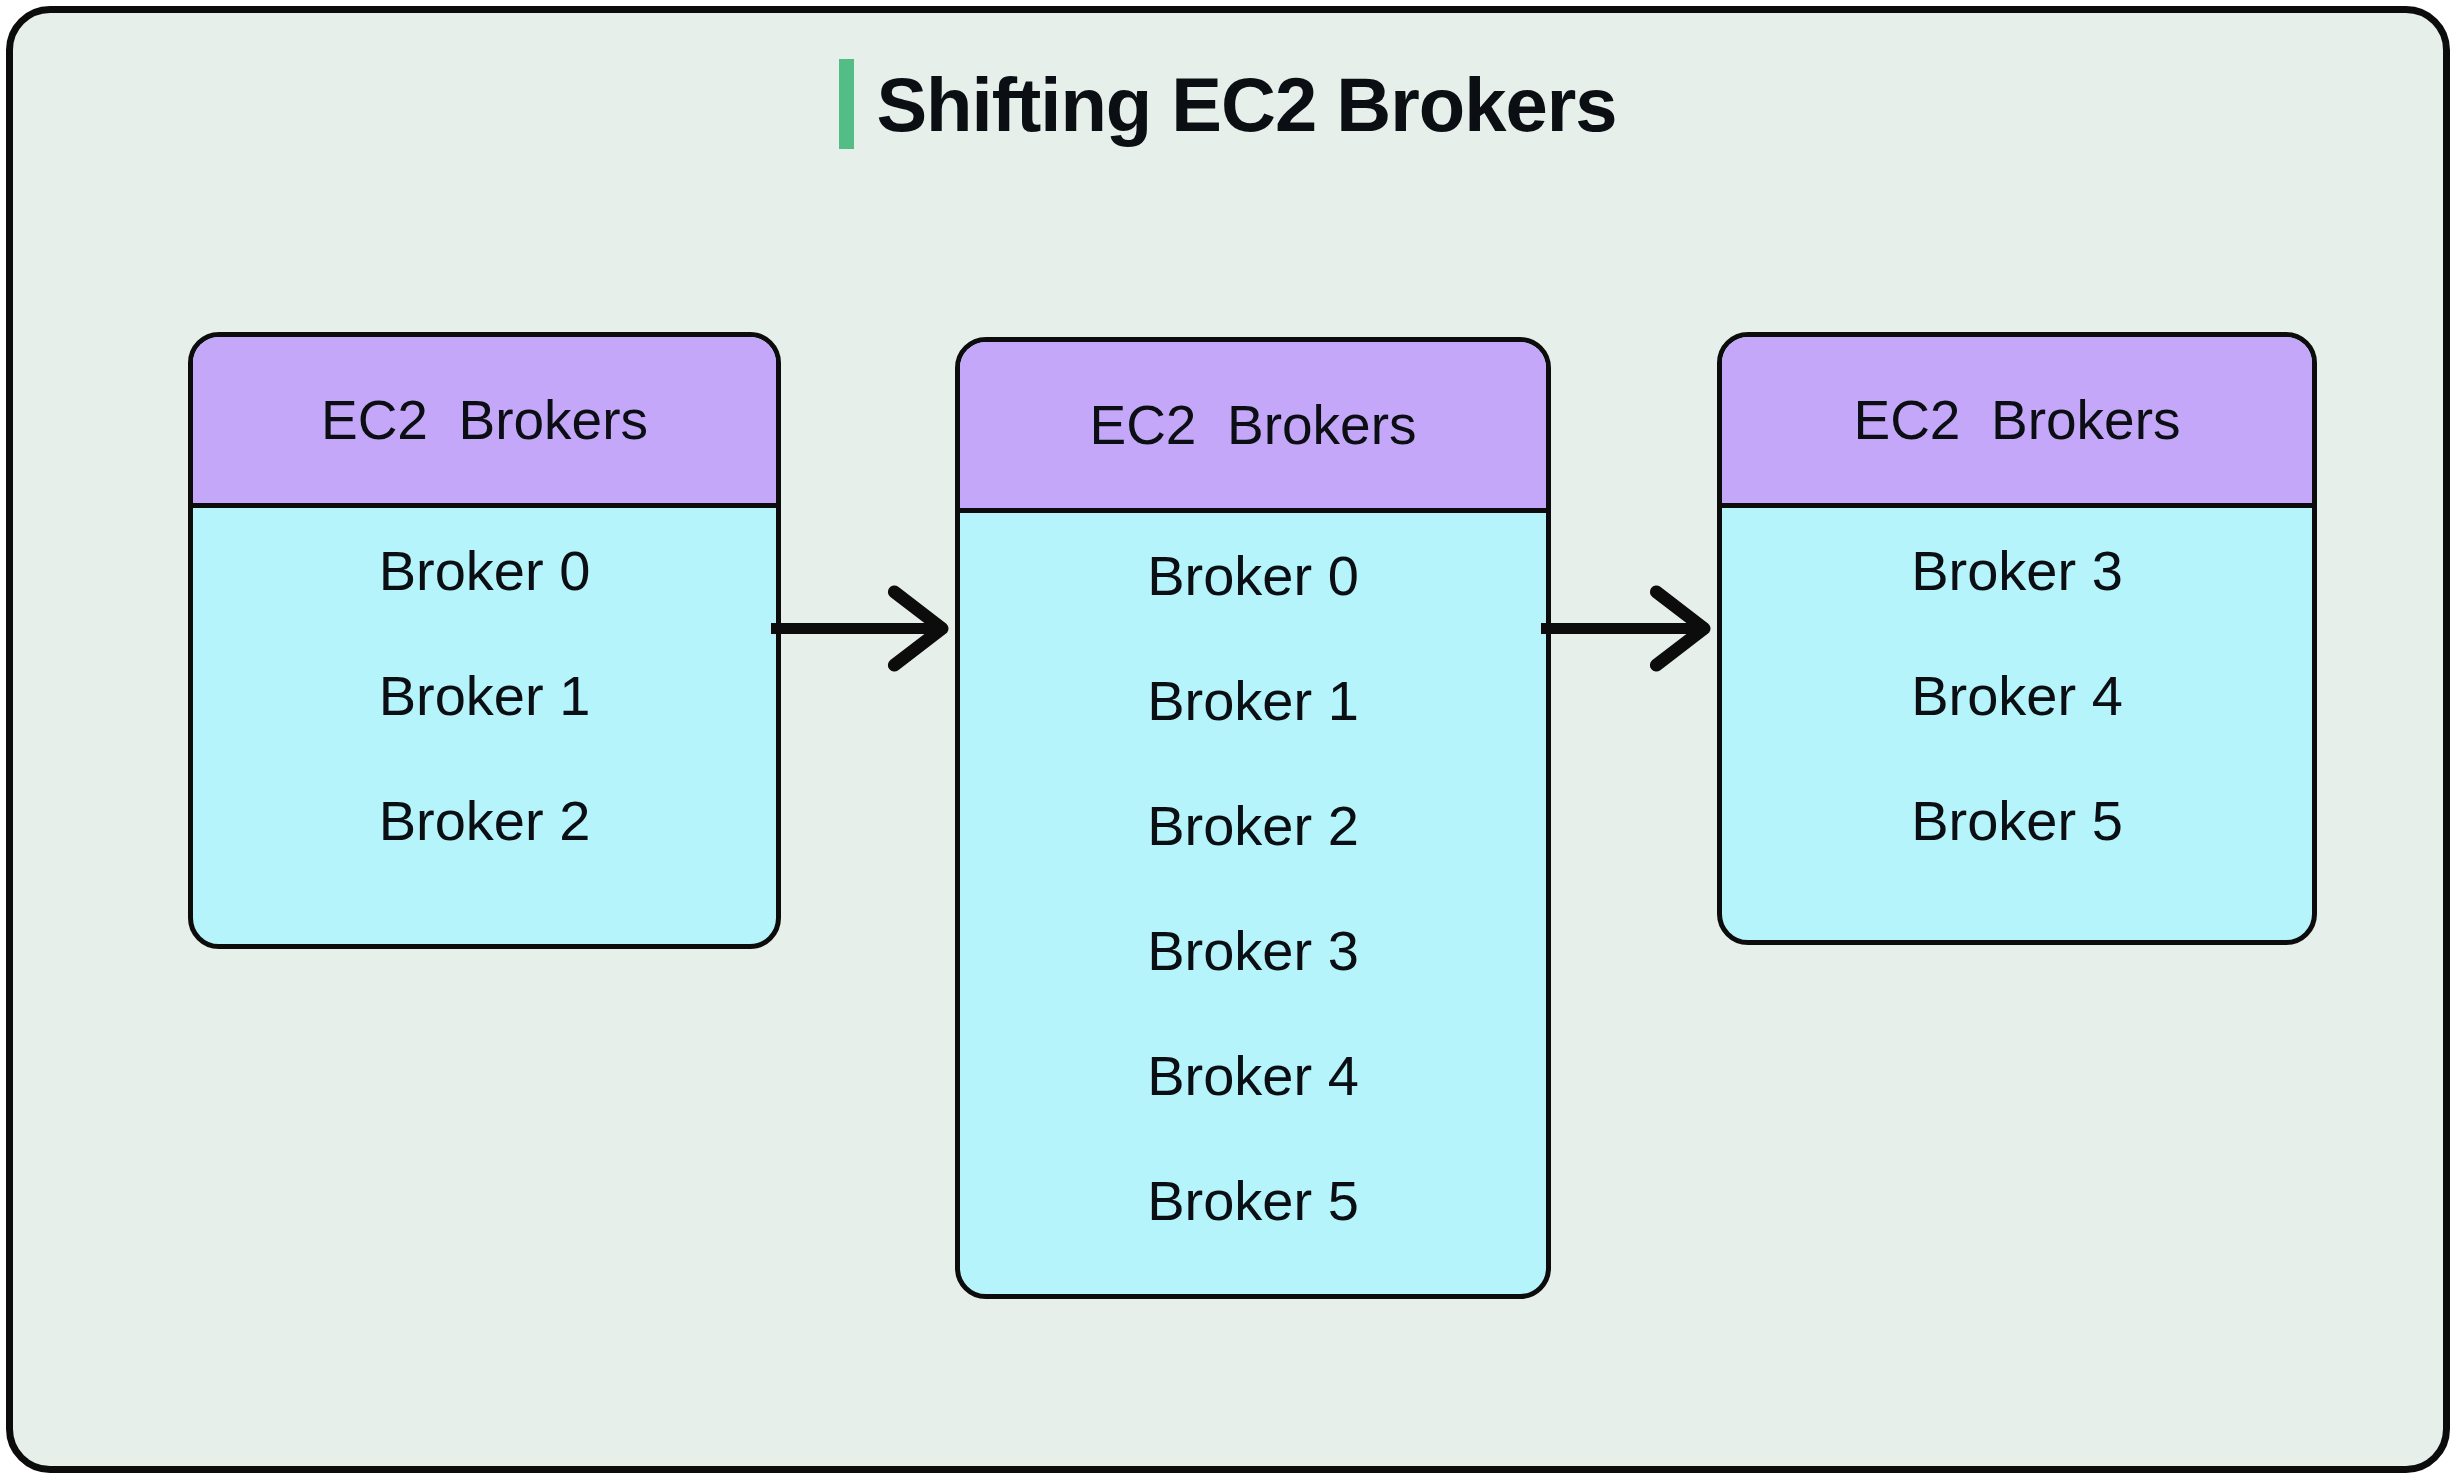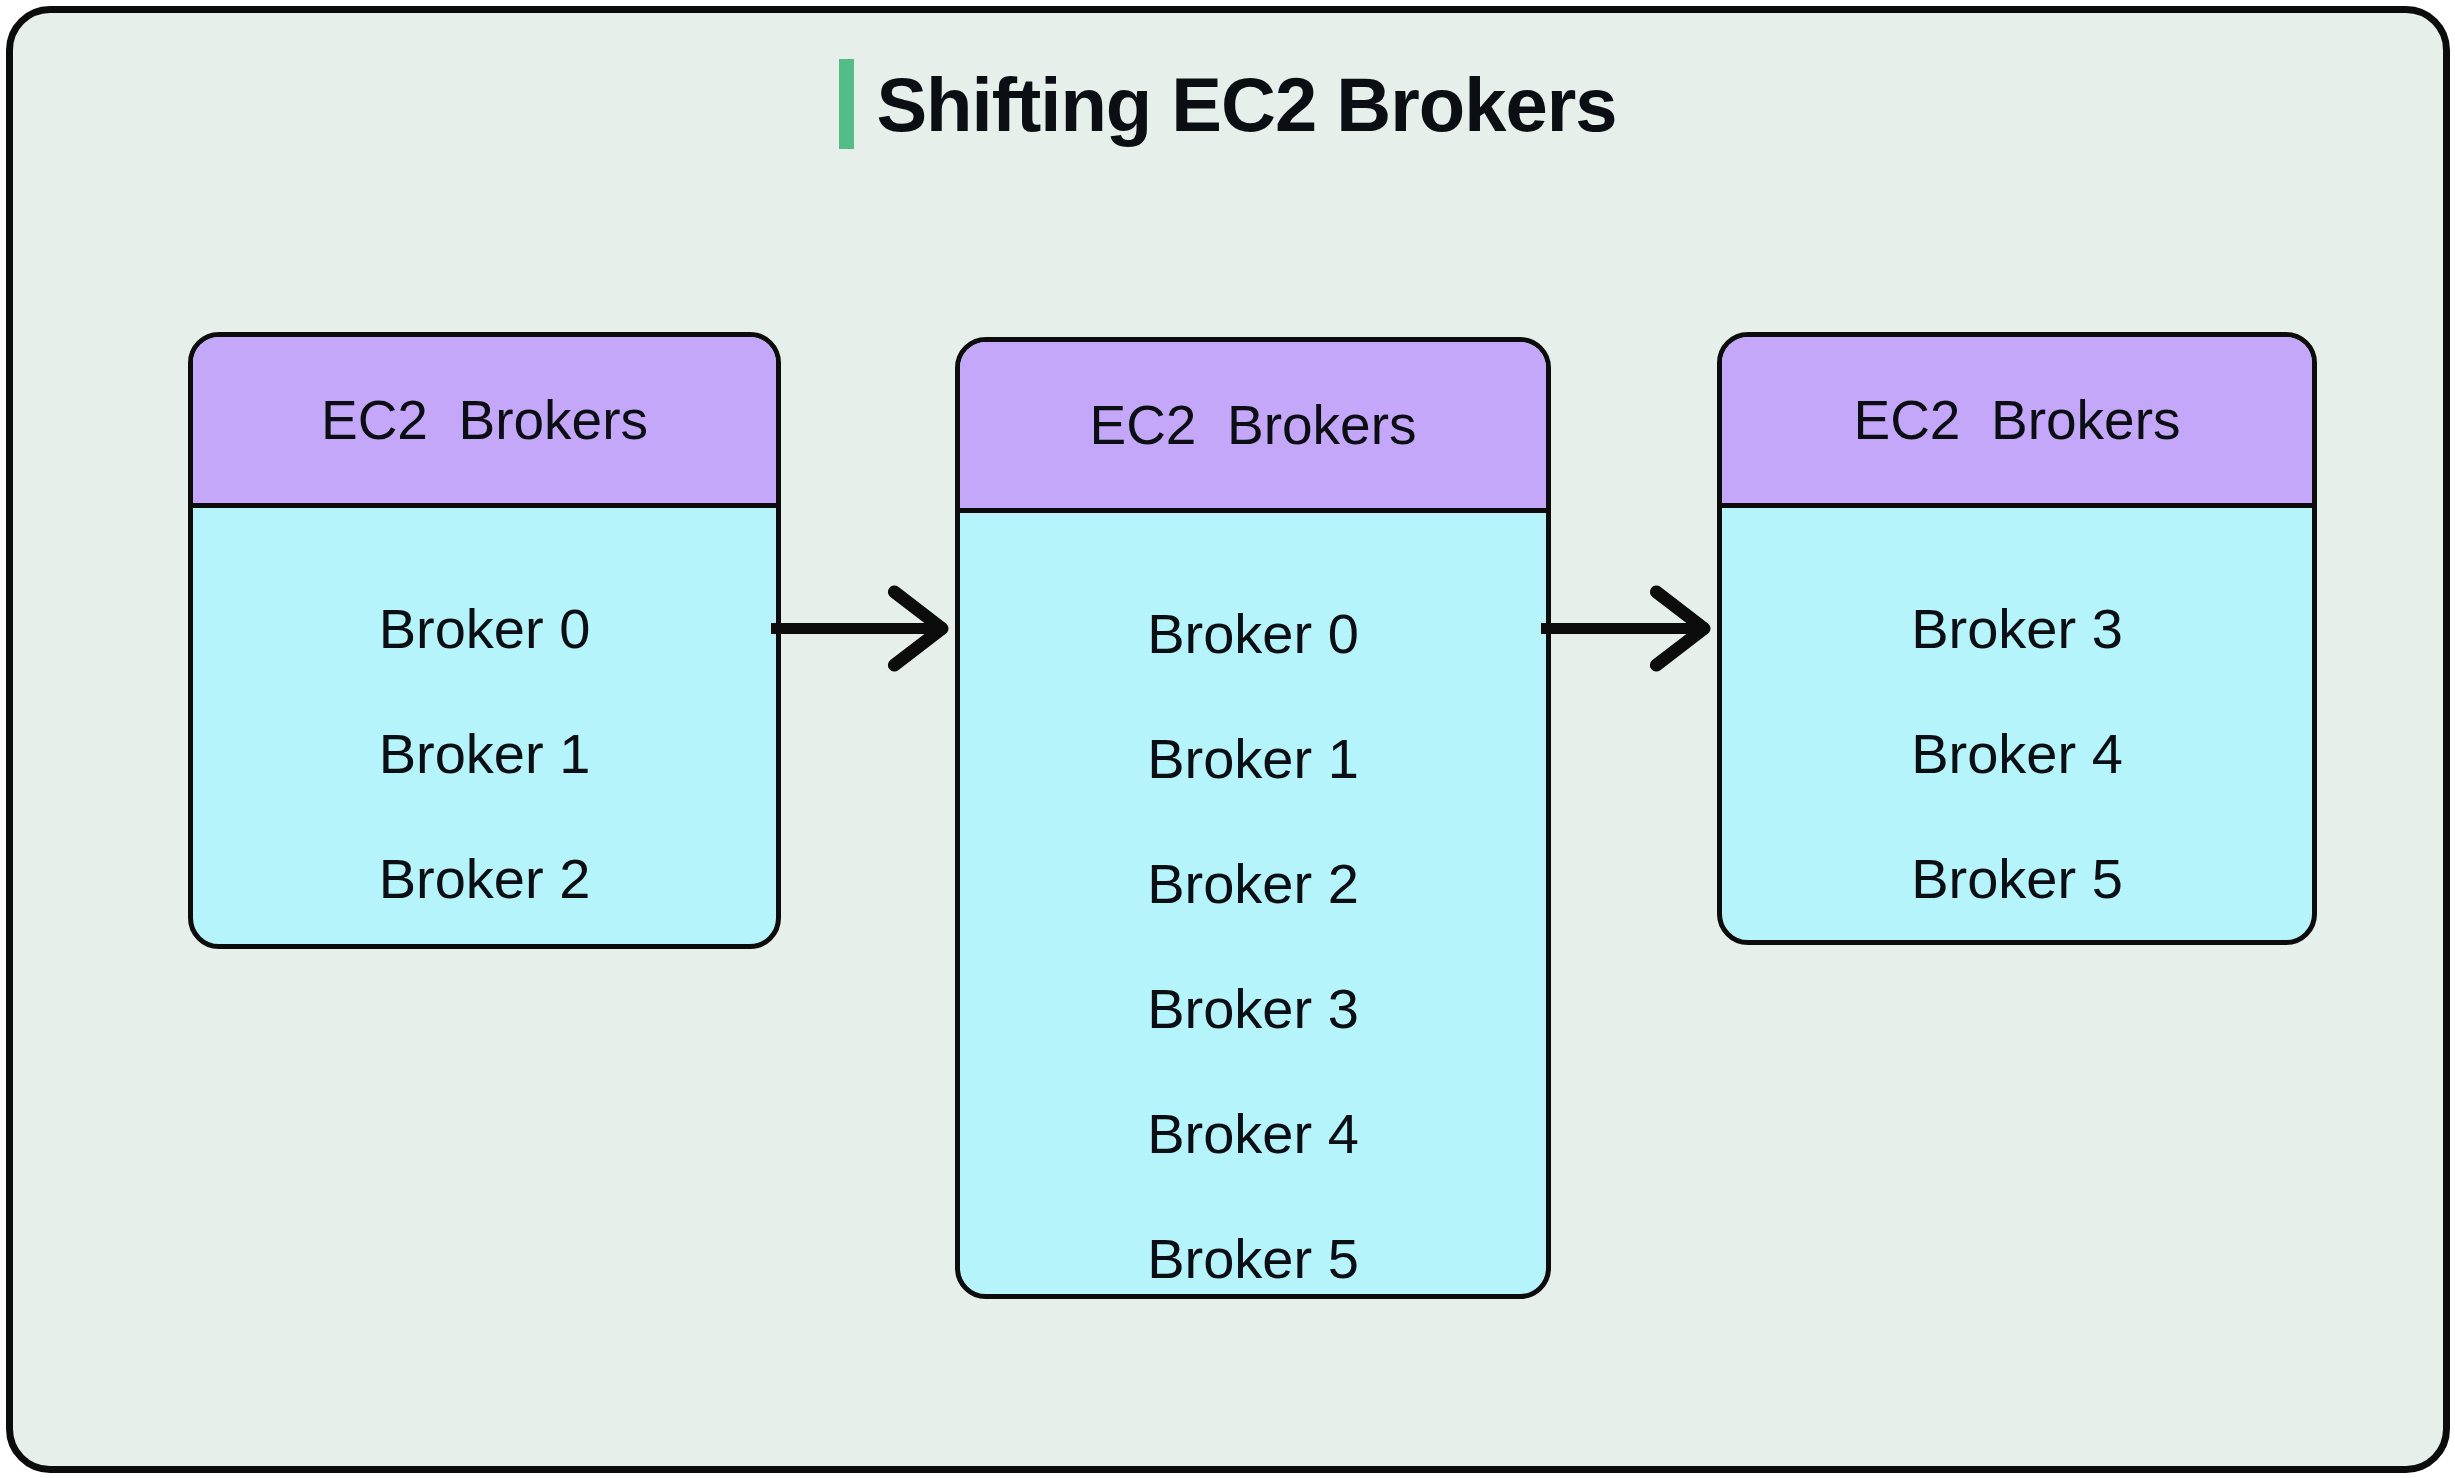--- a/index.html
+++ b/index.html
@@ -65,21 +65,20 @@
     display: flex;
     align-items: center;
     justify-content: center;
   }
   .box-header-label {
     font-size: 55px;
     color: #0b0f14;
     white-space: pre;
   }
   .box-body {
-    padding-top: 58px;
   }
   .broker-row {
     height: 125px;
     display: flex;
     align-items: center;
     justify-content: center;
     font-size: 56px;
     color: #0b0f14;
     white-space: pre;
   }

